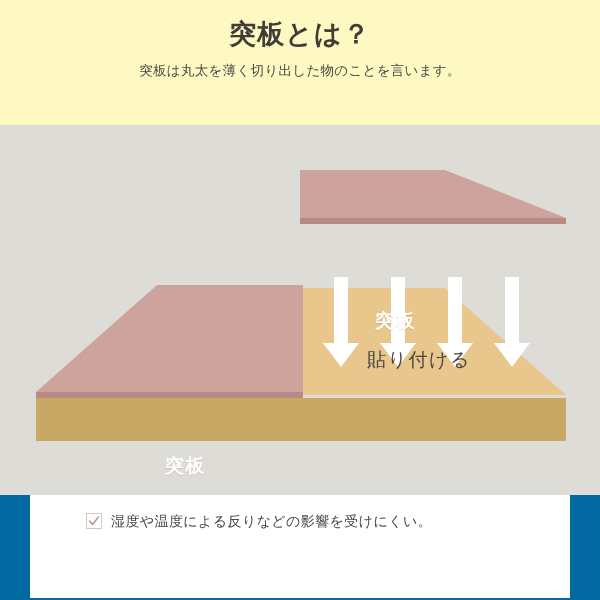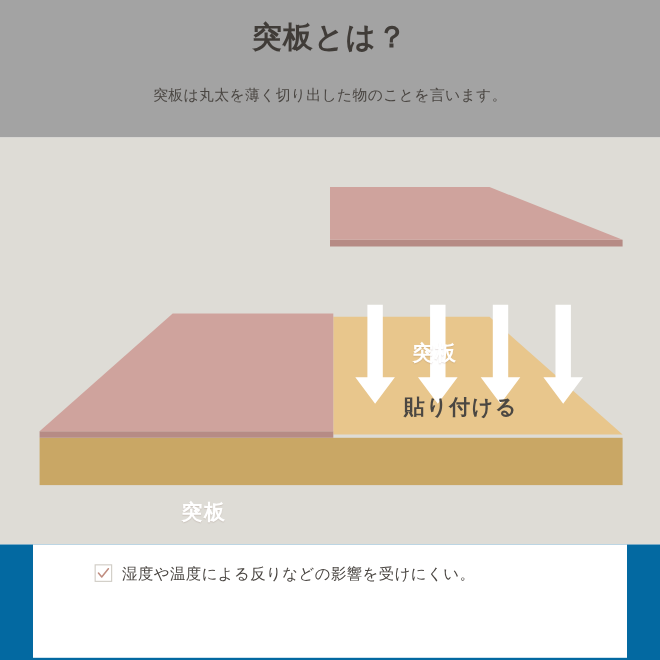--- a/index.html
+++ b/index.html
@@ -15,38 +15,38 @@
     position: relative;
   }
 
   
   .header {
     position: absolute;
     left: 0;
     top: 0;
     width: 600px;
     height: 125px;
-    background: #a3a3a3;
+    background: #fef9c3;
     box-sizing: border-box;
   }
   .page-title {
     position: absolute;
     left: 0;
     top: 16px;
     width: 600px;
     text-align: center;
     font-size: 27px;
     font-weight: 700;
     color: #403c38;
     letter-spacing: 1px;
   }
   .subtitle {
     position: absolute;
     left: 0;
-    top: 76px;
+    top: 60px;
     width: 600px;
     text-align: center;
     font-size: 13.5px;
     line-height: 21px;
     color: #4a4642;
     letter-spacing: 0.3px;
   }
   .subtitle-line { display: block; }
 
   
@@ -79,26 +79,25 @@
     font-size: 19px;
   }
   .label-veneer-main {
     left: 165px;
     top: 328px;
     font-size: 19px;
   }
   .label-paste {
     position: absolute;
     left: 367px;
-    top: 232px;
+    top: 222px;
     font-size: 19px;
     color: #4b4742;
     letter-spacing: 1.5px;
     white-space: nowrap;
-    font-weight: bold;
   }
 
   
   .footer {
     position: absolute;
     left: 0;
     top: 495px;
     width: 600px;
     height: 105px;
     background: #0369a1;

